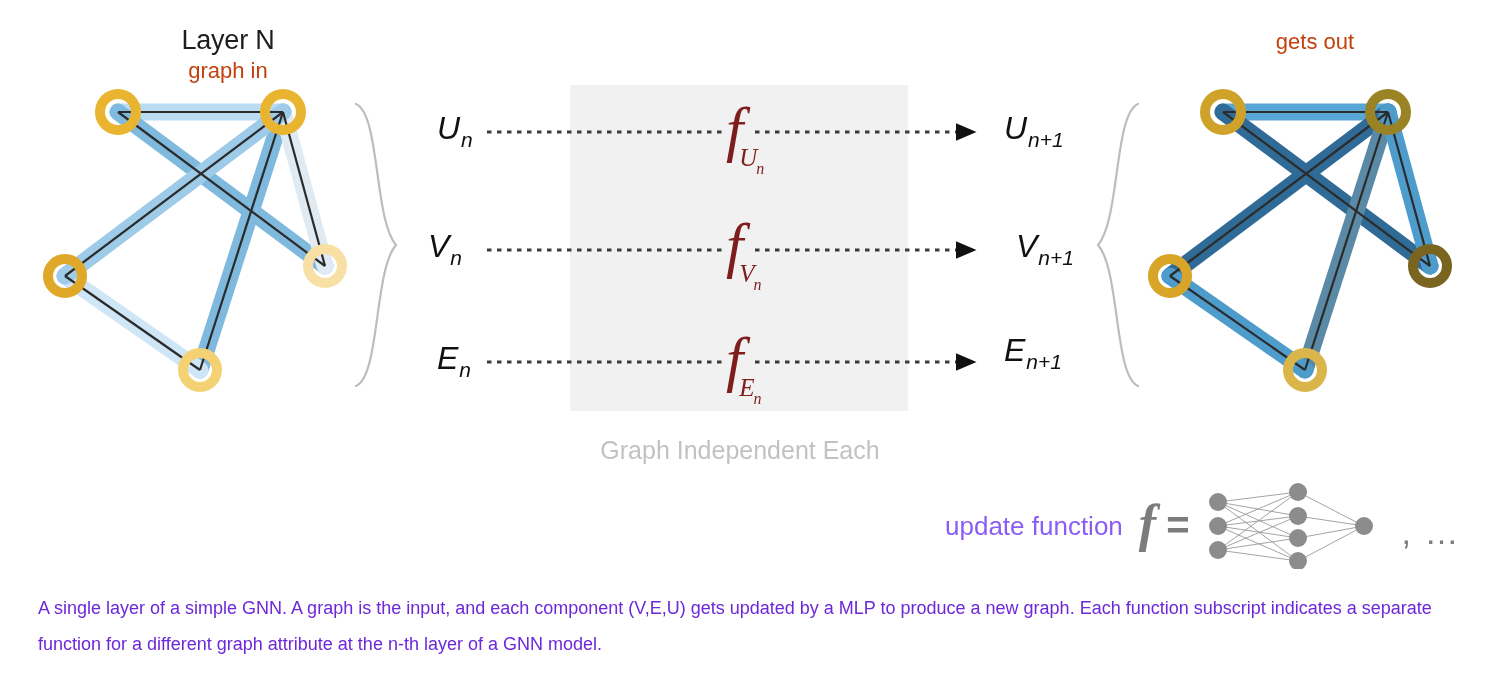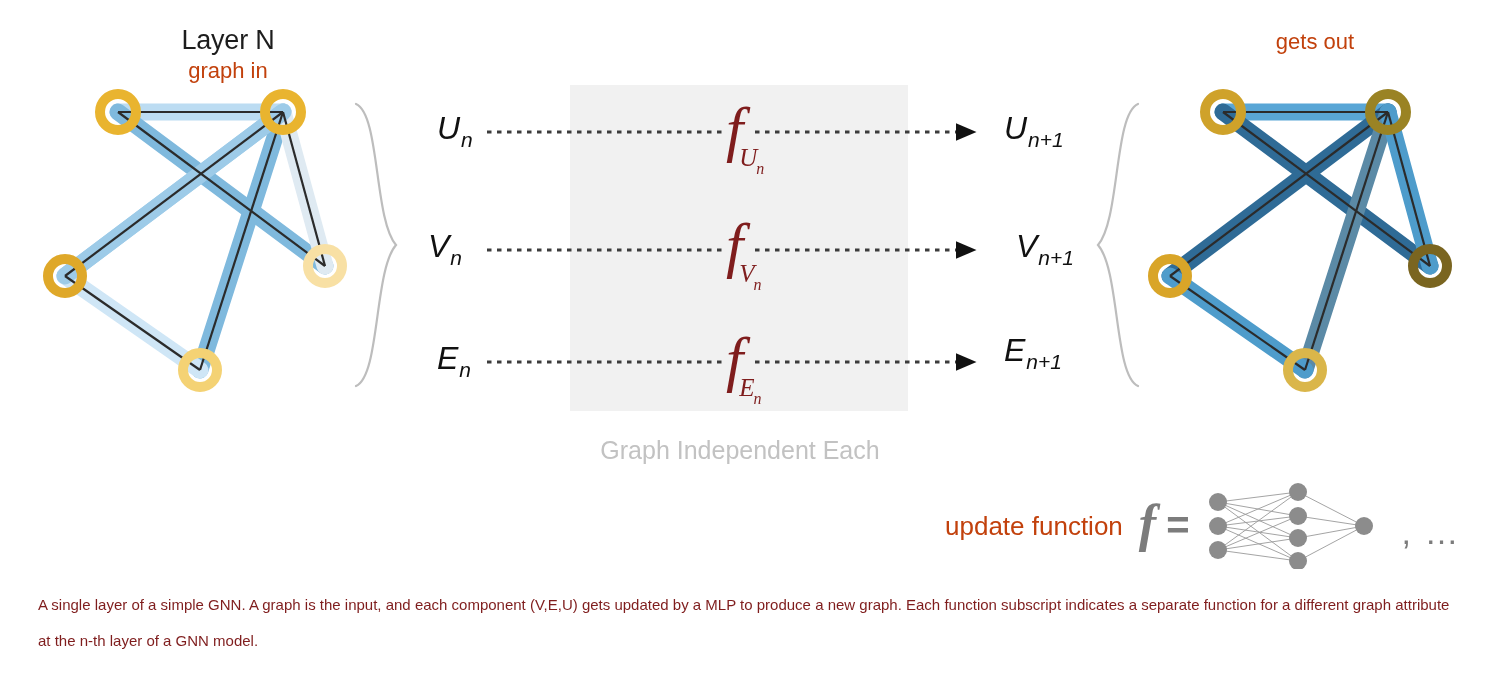--- a/index.html
+++ b/index.html
@@ -127,21 +127,21 @@
   #update-row {
     position: absolute;
     left: 945px;
     top: 483px;
     display: flex;
     align-items: center;
     gap: 0px;
   }
   #update-row .uf-text {
     font-size: 26px;
-    color: #c2410c;
+    color: #8b5cf6;
     font-family: "Liberation Sans", sans-serif;
   }
   #update-row .uf-f {
     font-family: "Liberation Serif", serif;
     font-style: italic;
     font-weight: bold;
     font-size: 52px;
     color: #7c7c7c;
     margin-left: 16px;
     line-height: 1;
@@ -167,23 +167,23 @@
     letter-spacing: 2px;
   }
   #mlp-svg { margin-left: 12px; }
 
   
   #caption {
     position: absolute;
     left: 38px;
     top: 572px;
     width: 1420px;
-    font-size: 15px;
+    font-size: 18px;
     line-height: 36px;
-    color: #7f1d1d;
+    color: #6d28d9;
     font-family: "Liberation Sans", sans-serif;
   }
 
   .brace {
     position: absolute;
     font-family: "Liberation Serif", serif;
     color: #b6b6b6;
     font-weight: 300;
     line-height: 1;
   }

